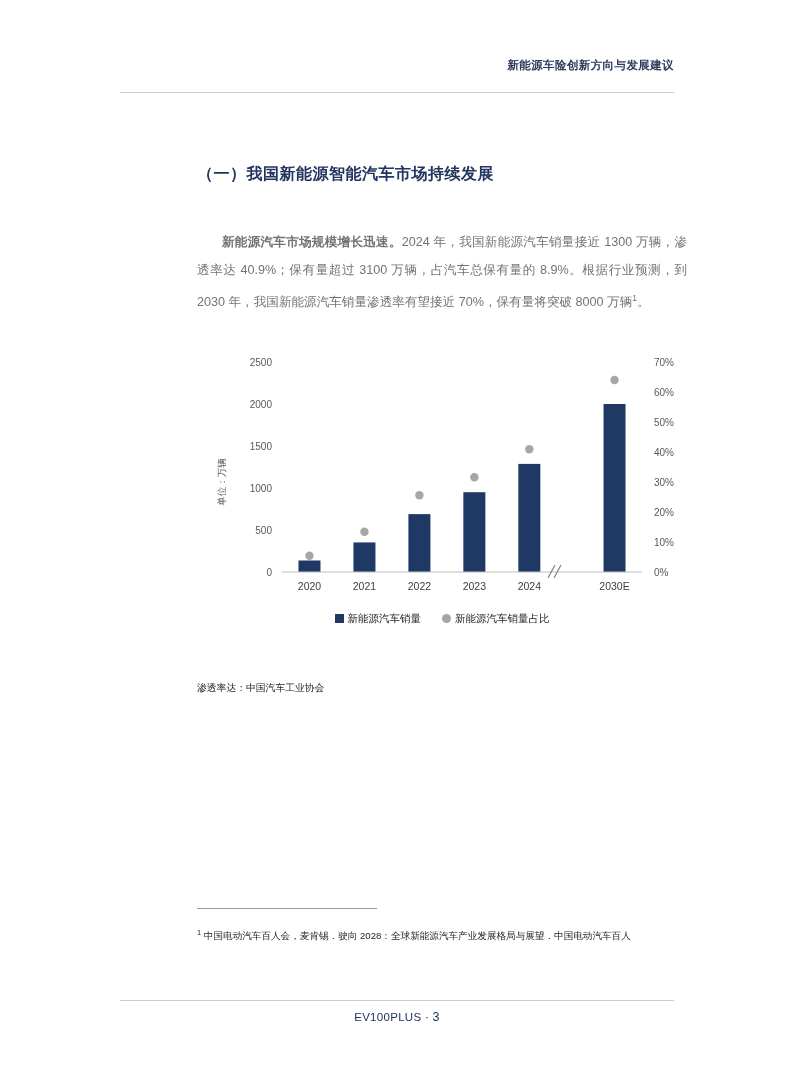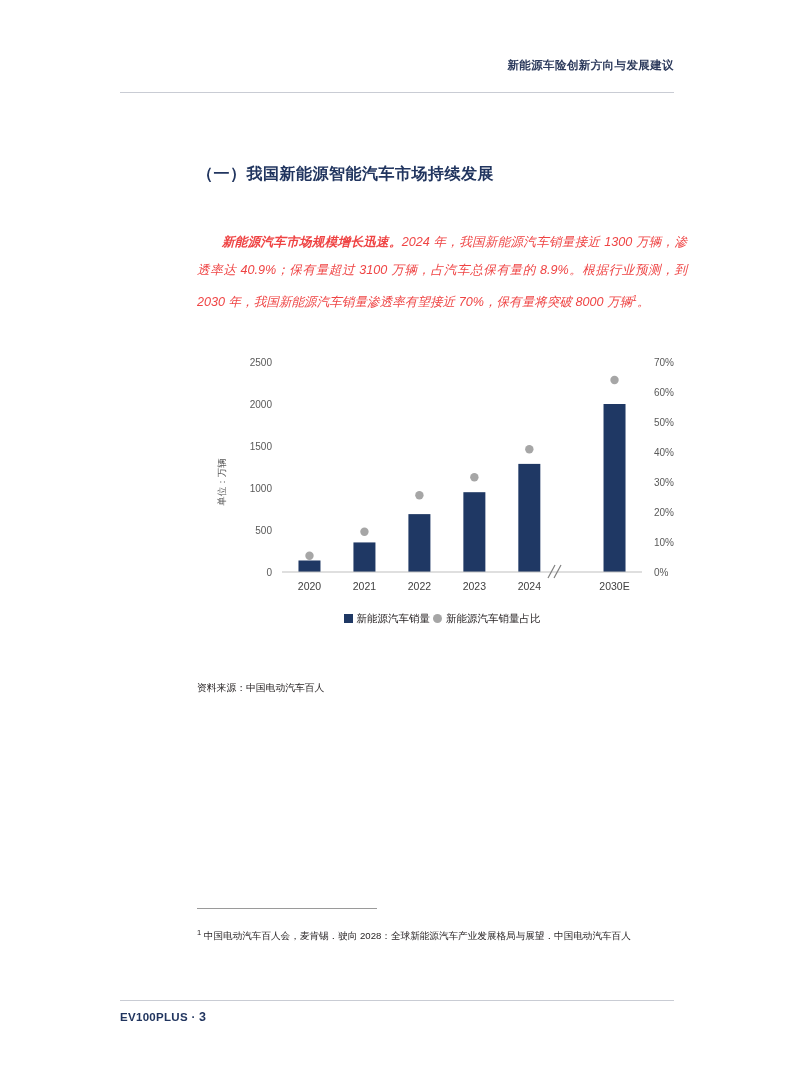--- a/index.html
+++ b/index.html
@@ -55,24 +55,23 @@
   }
 
   
   .body-para {
     position: absolute;
     top: 228px;
     left: 197px;
     width: 490px;
     font-size: 12.6px;
     line-height: 28px;
-    color: #ef4444;
+    color: #737373;
     text-align: justify;
     text-indent: 25px;
-    font-style: italic;
   }
   .body-para b {
     font-weight: 700;
   }
   .fn-ref {
     font-size: 8.5px;
     vertical-align: super;
   }
 
   
@@ -89,21 +88,21 @@
   .legend {
     position: absolute;
     top: 612px;
     left: 197px;
     width: 490px;
     text-align: center;
     font-size: 10.5px;
     color: #231f20;
   }
   .legend span.item {
-    margin: 0 0;
+    margin: 0 9px;
     white-space: nowrap;
   }
   .legend .sq {
     display: inline-block;
     width: 9px;
     height: 9px;
     background: #1f3864;
     margin-right: 4px;
     vertical-align: -1px;
   }
@@ -170,23 +169,23 @@
     left: 120px;
     width: 554px;
     height: 1px;
     background: #c9ccd4;
   }
   .footer {
     position: absolute;
     top: 1010px;
     left: 120px;
     width: 554px;
-    text-align: left;
+    text-align: center;
     font-size: 11.5px;
-    font-weight: 700;
+    font-weight: 400;
     color: #21355f;
     letter-spacing: 0.3px;
   }
   .footer .pg {
     font-size: 12.5px;
   }
 
   .axis-label-v {
     font-size: 9.5px;
     fill: #595959;
@@ -261,21 +260,21 @@
 
       <text class="axis-label-v" x="28" y="130" transform="rotate(-90 28 130)" text-anchor="middle" id="ylabel-text">单位：万辆</text>
     </svg>
   </div>
 
   <div class="legend">
     <span class="item"><span class="sq"></span><span>新能源汽车销量</span></span>
     <span class="item"><span class="dot"></span><span>新能源汽车销量占比</span></span>
   </div>
 
-  <div class="source-note">资料来源：中国电动汽车百人</div>
+  <div class="source-note">渗透率达：中国汽车工业协会</div>
 
   <div class="footnote-rule"></div>
   <div class="footnote">
     <span class="mark">1</span>
     <span>中国电动汽车百人会，麦肯锡．驶向 2028：全球新能源汽车产业发展格局与展望．中国电动汽车百人</span>
   </div>
 
   <div class="footer-rule"></div>
   <div class="footer">
     <span>EV100PLUS</span>

